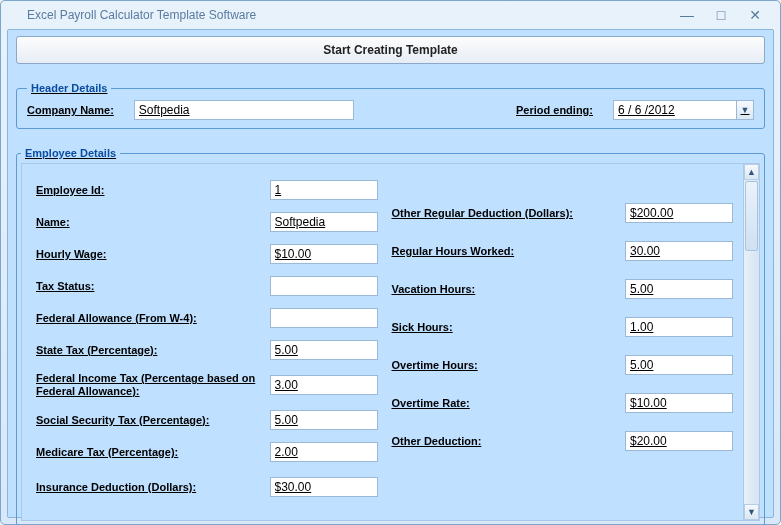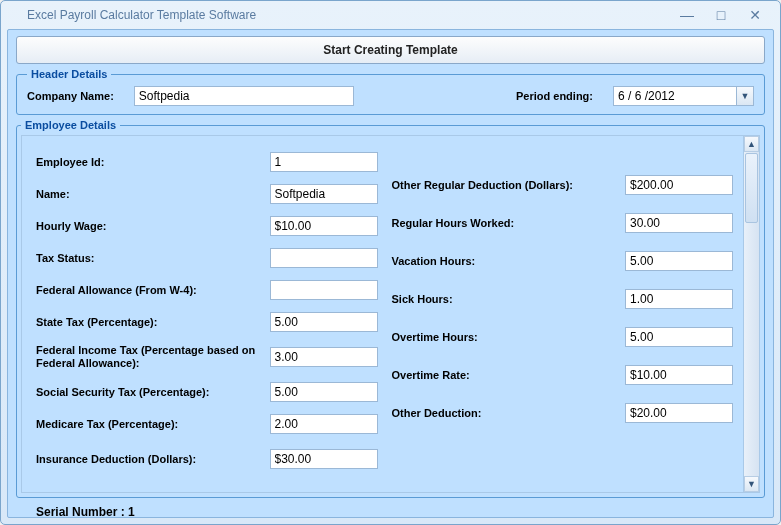--- a/index.html
+++ b/index.html
@@ -50,23 +50,24 @@
     border: 1px solid #8aa8c8;
     border-radius: 3px;
     font-size: 12px;
     font-weight: bold;
     color: #222;
     cursor: pointer;
   }
   fieldset.group {
     border: 1px solid #5a9bd5;
     border-radius: 3px;
-    margin-top: 4px;
+    margin-top: 18px;
     padding: 6px 10px 8px 10px;
     position: relative;
+    text-decoration: underline;
   }
   fieldset.group > legend {
     color: #0a4da0;
     font-size: 11px;
     font-weight: bold;
     padding: 0 4px;
   }
   .header-row {
     display: flex;
     align-items: center;

